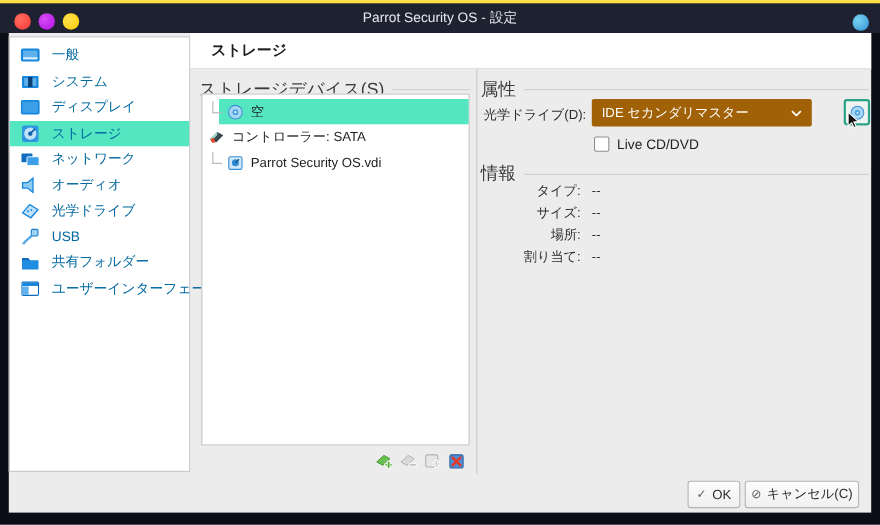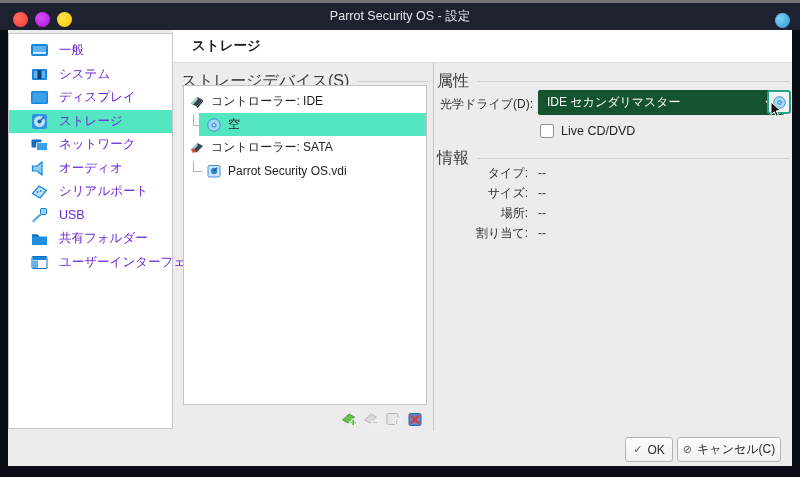--- a/index.html
+++ b/index.html
@@ -3,37 +3,37 @@
 <meta charset="utf-8">
 <style>
   * { margin:0; padding:0; box-sizing:border-box; }
   html,body { width:800px; height:477px; overflow:hidden;
     font-family:"Liberation Sans","DejaVu Sans",sans-serif; }
   body { background:#0a0d15; position:relative; }
   .abs { position:absolute; }
 
   
   .titlebar { left:0; top:0; width:800px; height:30px; background:#1d2130;
-    border-top:3px solid #737373; }
+    border-top:3px solid #fde047; }
   .titlebar .title { position:absolute; left:0; right:0; top:0; height:27px;
     line-height:27px; text-align:center; color:#e6e8ee; font-size:12.5px; }
   .tl-dot { position:absolute; top:9px; width:15px; height:15px; border-radius:50%; }
   .tl-red { left:13px; background:radial-gradient(circle at 35% 35%, #ff6b5e, #f93a36); }
   .tl-purple { left:35px; background:radial-gradient(circle at 35% 35%, #d74df5, #b10fe0); }
   .tl-yellow { left:57px; background:radial-gradient(circle at 35% 35%, #ffe14d, #ffcd05); }
   .tl-blue { left:775px; top:10px; background:radial-gradient(circle at 35% 35%, #7bd4f2, #2f8fd0); }
 
   
   .win { left:8px; top:30px; width:784px; height:436px; background:#ececec; }
 
   
   .sidebar { left:8px; top:33px; width:165px; height:396px; background:#fff;
     border:1px solid #c6c6c8; padding-top:5px; }
-  .side-item { height:23.5px; display:flex; align-items:center; padding-left:21px;
-    gap:10px; font-size:12.5px; color:#6d28d9; cursor:default; }
+  .side-item { height:23.5px; display:flex; align-items:center; padding-left:9px;
+    gap:10px; font-size:12.5px; color:#0369a1; cursor:default; }
   .side-item.selected { background:#54e5c1; }
   .side-item svg { flex:0 0 auto; }
   .side-label { white-space:nowrap; }
 
   
   .header { left:173px; top:30px; width:619px; height:33px; background:#fff;
     border-bottom:1px solid #d9d9d9; display:flex; align-items:center; padding-left:19px; }
   .header .ptitle { font-size:13.5px; font-weight:bold; color:#1f1f1f; }
 
   
@@ -57,21 +57,21 @@
   .trow svg { position:relative; flex:0 0 auto; }
 
   .vsep { left:433px; top:63px; width:1px; height:368px; background:#c9c9cb; }
 
   
   .tree-toolbar { left:341px; top:411px; display:flex; gap:6px; }
   .ticon { width:16px; height:16px; cursor:pointer; }
 
   
   .fld-label { left:437px; top:96px; width:96px; text-align:right; font-size:12px; color:#2c2c2c; }
-  .dropdown { left:538px; top:90px; width:246px; height:25px; background:#14532d;
+  .dropdown { left:538px; top:90px; width:200px; height:25px; background:#a16207;
     border-radius:2px; color:#fff; font-size:12px; display:flex; align-items:center;
     padding:0 9px; cursor:pointer;justify-content:flex-end; }
   .dropdown .dval { flex:1; white-space:nowrap; overflow:hidden; }
   .cd-btn { left:767px; top:90px; width:24px; height:24px; border:2px solid #2aa287;
     border-radius:3px; background:#eef4f2; display:flex; align-items:center;
     justify-content:center; cursor:pointer; }
   .cursor { left:770px; top:101px; pointer-events:none; }
   .chk-row { left:540px; top:124px; display:flex; gap:7px; }
   .chk-box { width:14px; height:14px; background:#fff; border:1px solid #8f8f8f;
     border-radius:2px; cursor:pointer; }
@@ -149,21 +149,21 @@
         <path d="M2.5 7 h4.5 l5 -4 v13 l-5 -4 H2.5 z" fill="#8ecbf2" stroke="#1787dd" stroke-width="1.2"></path>
       </svg>
     <span class="side-label">オーディオ</span>
   </div>
   <div class="side-item">
     <svg width="19" height="19">
         <path d="M2.5 11.5 L9 4 L16.5 8.5 L10 16 Z" fill="#bfe2f8" stroke="#1787dd" stroke-width="1.2"></path>
         <circle cx="7.5" cy="10" r="0.9" fill="#1787dd"></circle>
         <circle cx="10.5" cy="9" r="0.9" fill="#1787dd"></circle>
       </svg>
-    <span class="side-label">シリアルポート</span>
+    <span class="side-label">光学ドライブ</span>
   </div>
   <div class="side-item">
     <svg width="19" height="19">
         <rect x="10.5" y="2.5" width="6" height="6" rx="1" fill="#9ed3f4" stroke="#1a7bc8"></rect>
         <path d="M11 8 C7.5 12 5.5 12 3 16" stroke="#55aae6" stroke-width="2.2" fill="none"></path>
       </svg>
     <span class="side-label">USB</span>
   </div>
   <div class="side-item">
     <svg width="19" height="19">
@@ -185,28 +185,20 @@
 <div class="abs header">
   <span class="ptitle">ストレージ</span>
 </div>
 
 <div class="abs section grp-devices">
   <span>ストレージデバイス(S)</span>
   <span class="line"></span>
 </div>
 
 <div class="abs tree">
-  <div class="trow">
-    <svg width="16" height="16">
-        <path d="M2 9.5 L8.5 3 L14 6 L7.5 12.5 Z" fill="#37474d"></path>
-        <path d="M2 9.5 L8.5 3 L8.5 5.8 L4.2 10.3 Z" fill="#9adbd4"></path>
-        <path d="M7.5 12.5 L14 6 L14 7.5 L8.5 14 Z" fill="#20292c"></path>
-      </svg>
-    <span class="lbl">コントローラー: IDE</span>
-  </div>
   <div class="trow child selected">
     <span class="branch"></span>
     <svg width="16" height="16">
         <circle cx="8" cy="8" r="6.2" fill="#a8d7f4" stroke="#3c8ed2"></circle>
         <circle cx="8" cy="8" r="2.6" fill="#4aa0e0"></circle>
         <circle cx="8" cy="8" r="1" fill="#eaf6ff"></circle>
       </svg>
     <span class="lbl">空</span>
   </div>
   <div class="trow">

